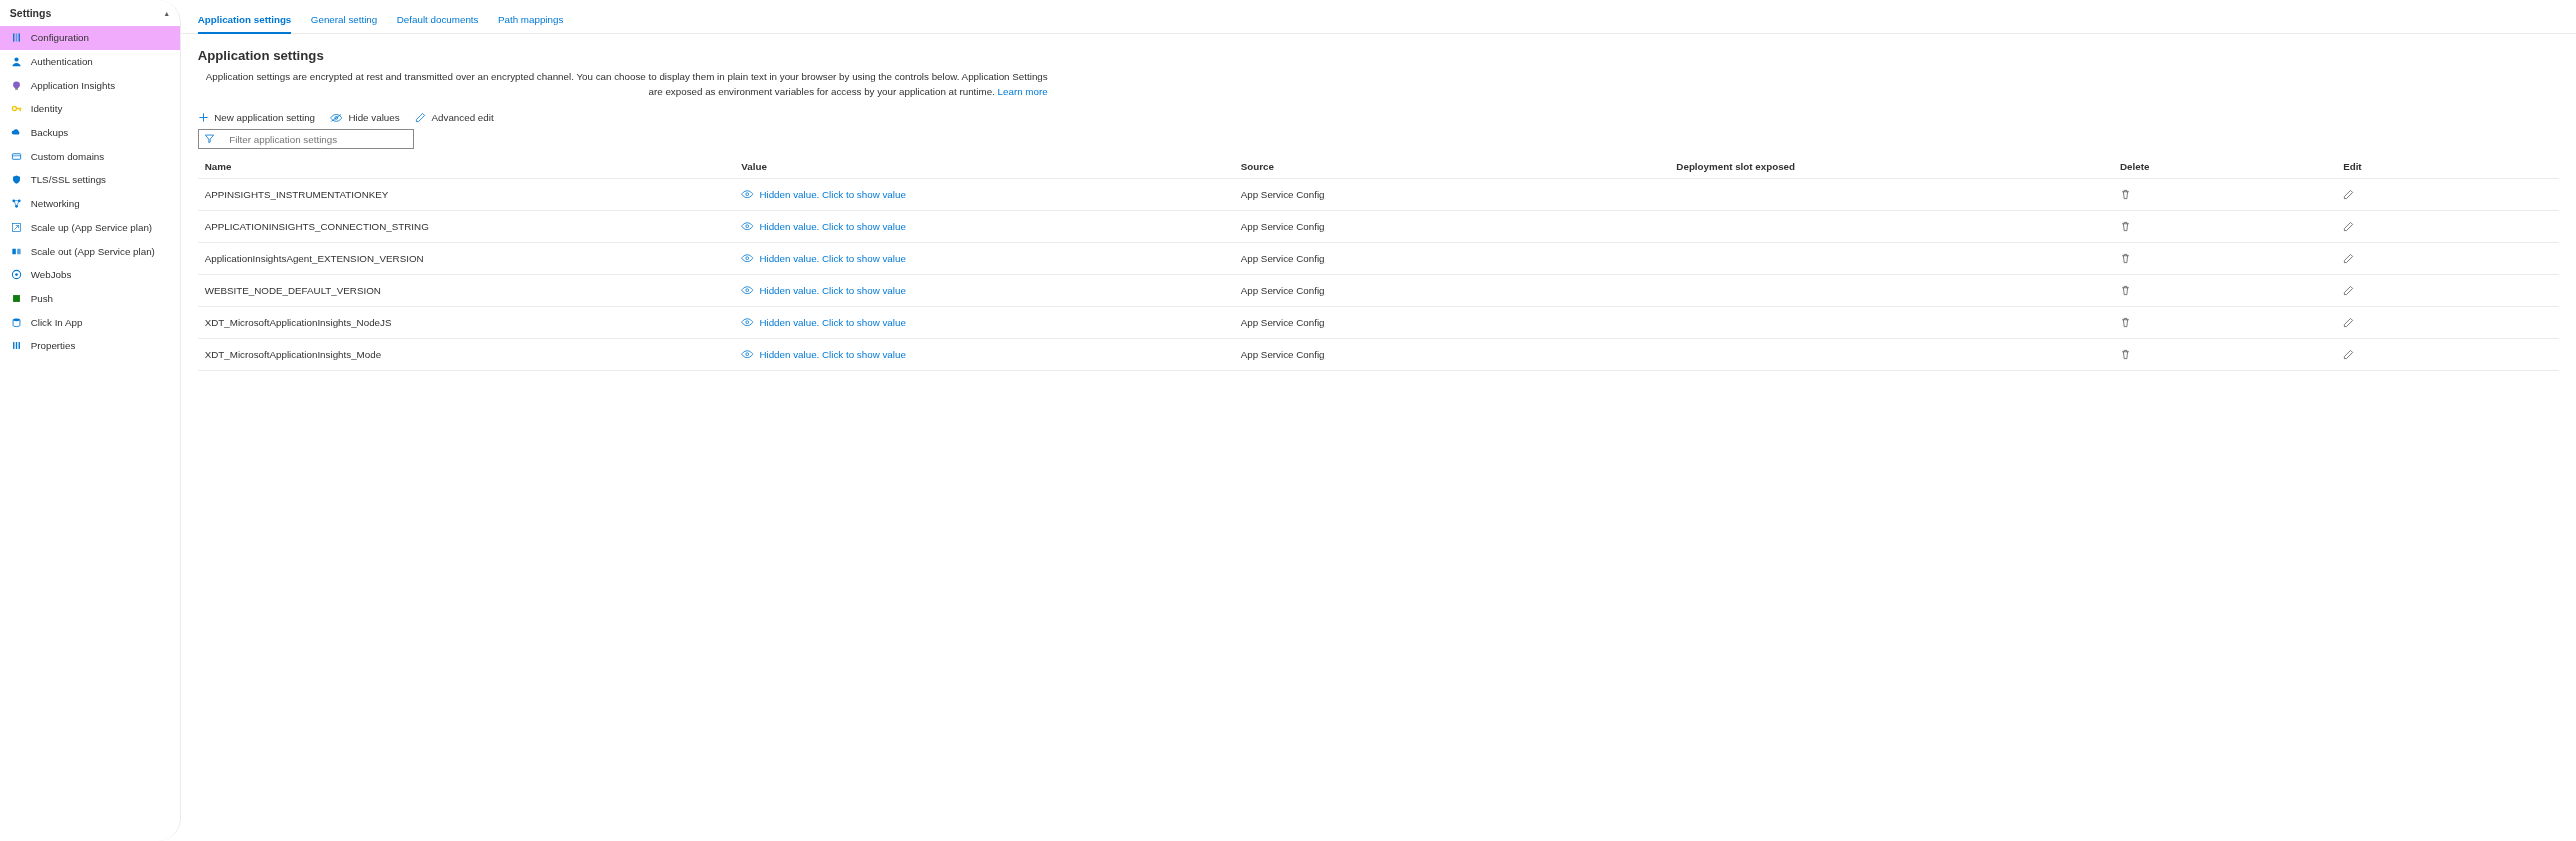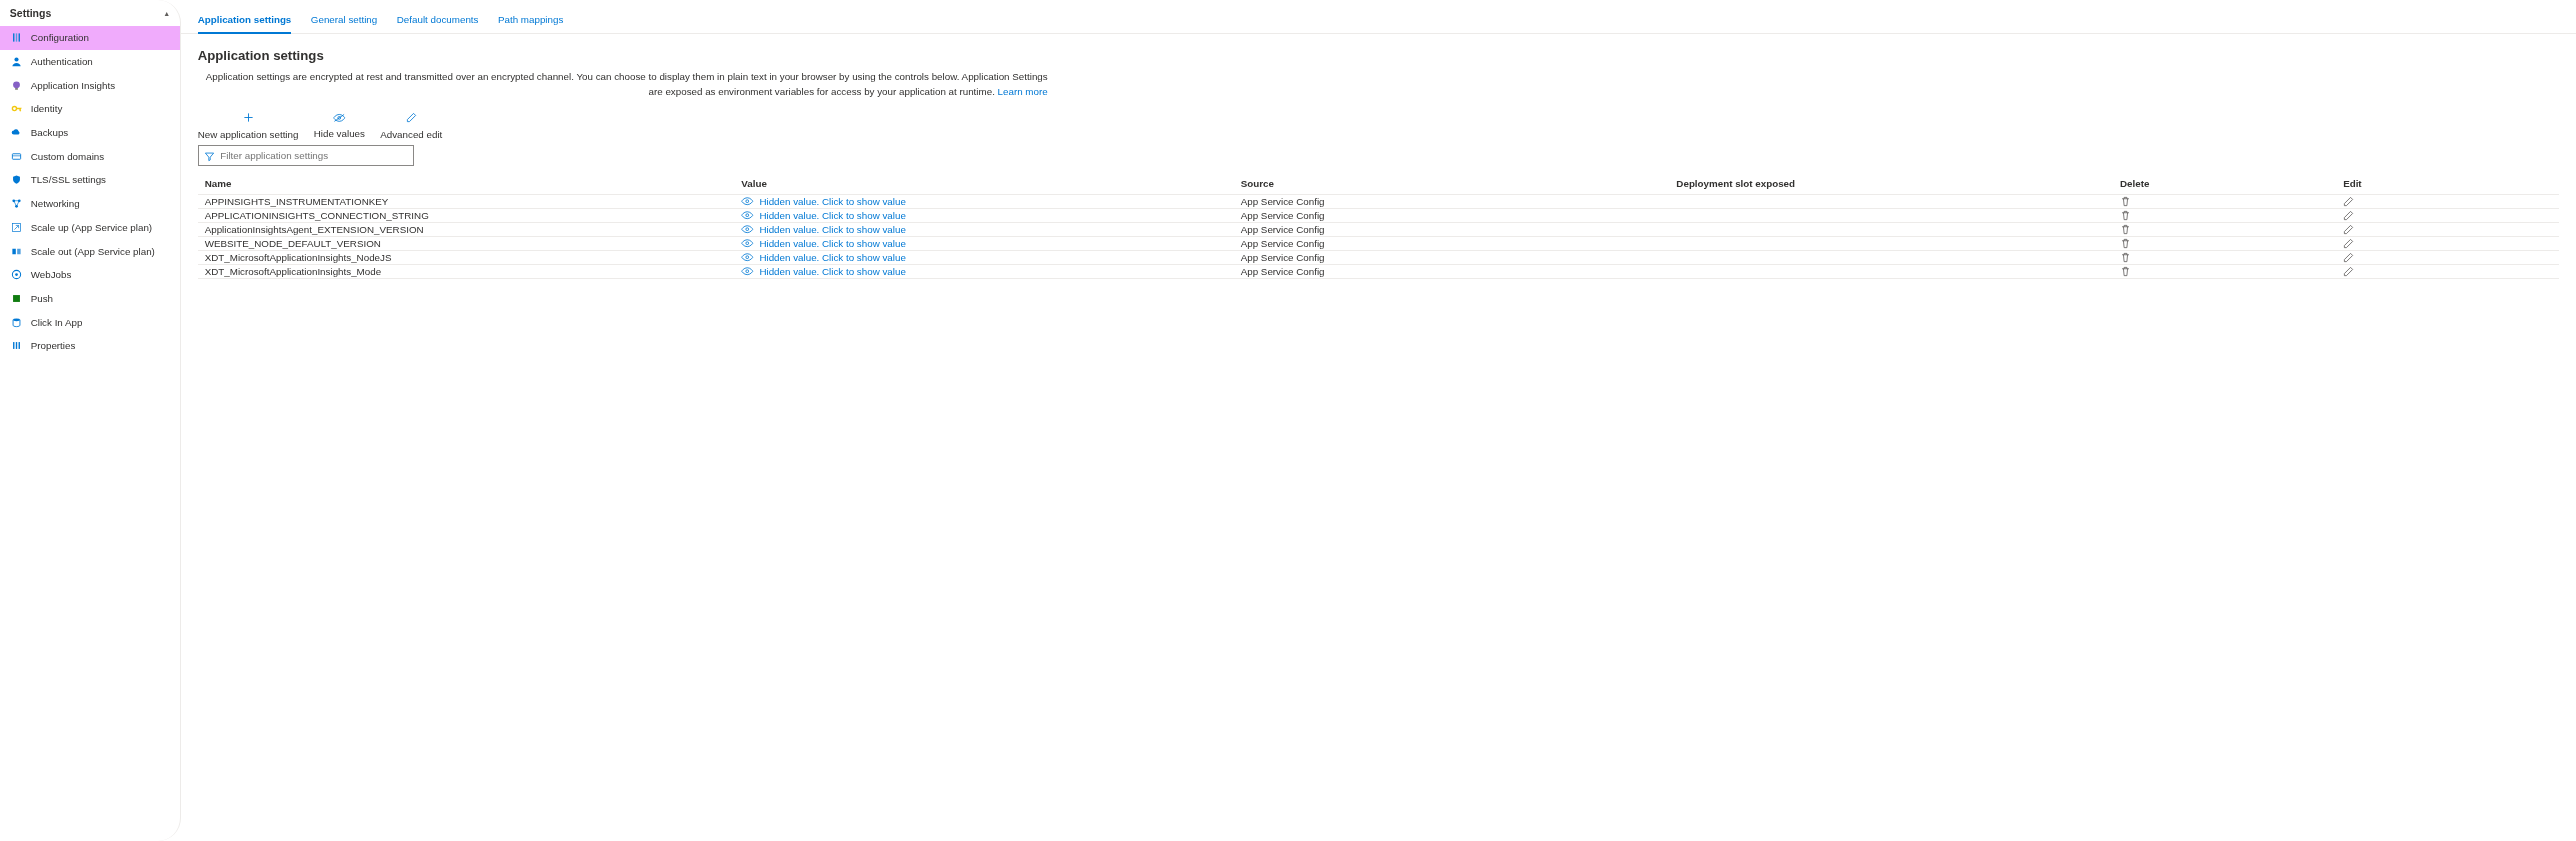--- a/index.html
+++ b/index.html
@@ -95,27 +95,26 @@
     gap: 15.3px;
     align-items: center;
     margin: 12.5px 0 5.6px 0;
   }
   .toolbar-btn {
     display: flex;
     align-items: center;
     gap: 5.6px;
     cursor: pointer;
     color: #323130;
-    flex-direction: column;
   }
   .toolbar-btn .ticon { color: #0078d4; }
   .filter-box {
     display: flex;
-    align-items: flex-end;
-    gap: 3px;
+    align-items: flex-start;
+    gap: 12px;
     border: 0.7px solid #8a8886;
     padding: 2.8px 5.6px;
     width: 216px;
     margin-top: 4.2px;
   }
   .filter-box input {
     border: none;
     outline: none;
     flex: 1;
     font-size: 9.8px;
@@ -128,21 +127,21 @@
     margin-top: 6px;
     table-layout: fixed;
   }
   table.settings th {
     text-align: left;
     font-weight: 600;
     padding: 5.6px 7px;
     border-bottom: 0.7px solid #edebe9;
   }
   table.settings td {
-    padding: 1px 7px;
+    padding: 10px 7px;
     border-bottom: 0.7px solid #edebe9;
     white-space: nowrap;
     overflow: hidden;
     text-overflow: ellipsis;
   }
   .col-name   { width: 202px; }
   .col-value  { width: 188px; }
   .col-source { width: 164px; }
   .col-slot   { width: 167px; }
   .col-delete { width: 84px; text-align: center; }

